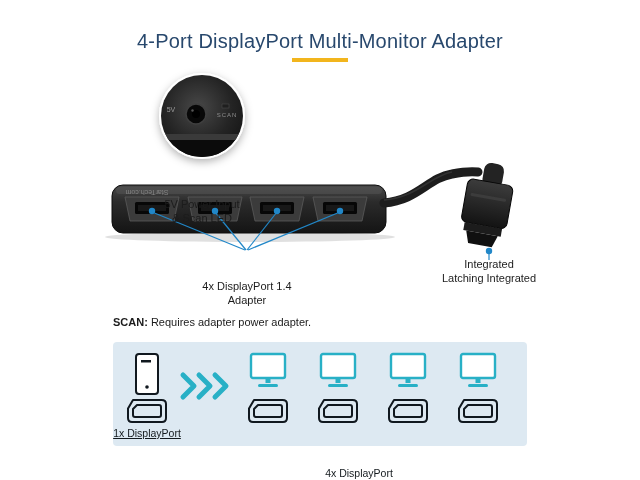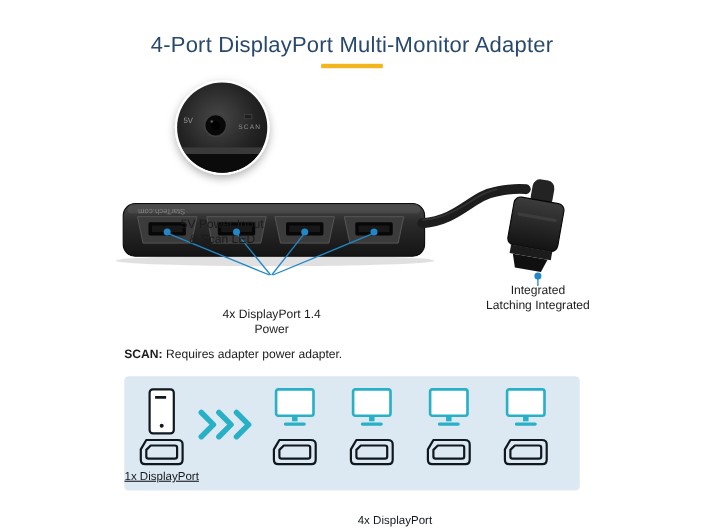--- a/index.html
+++ b/index.html
@@ -125,21 +125,21 @@
     </g>
   </svg>
 
   <div class="caption" style="left:122px;top:157px;width:160px;margin-top:40px;">
     <span class="cl">5V Power Input</span>
     <span class="cl">&amp; Scan LED</span>
   </div>
 
   <div class="caption" style="left:167px;top:256px;width:160px;margin-top:23px;">
     <span class="cl">4x DisplayPort 1.4</span>
-    <span class="cl">Power</span>
+    <span class="cl">Adapter</span>
   </div>
 
   <div class="caption" style="left:409px;top:257px;width:160px;">
     <span class="cl">Integrated</span>
     <span class="cl">Latching Integrated</span>
   </div>
 
   <div class="note">
     <span class="note-label">SCAN:</span>
     <span>Requires adapter power adapter.</span>

